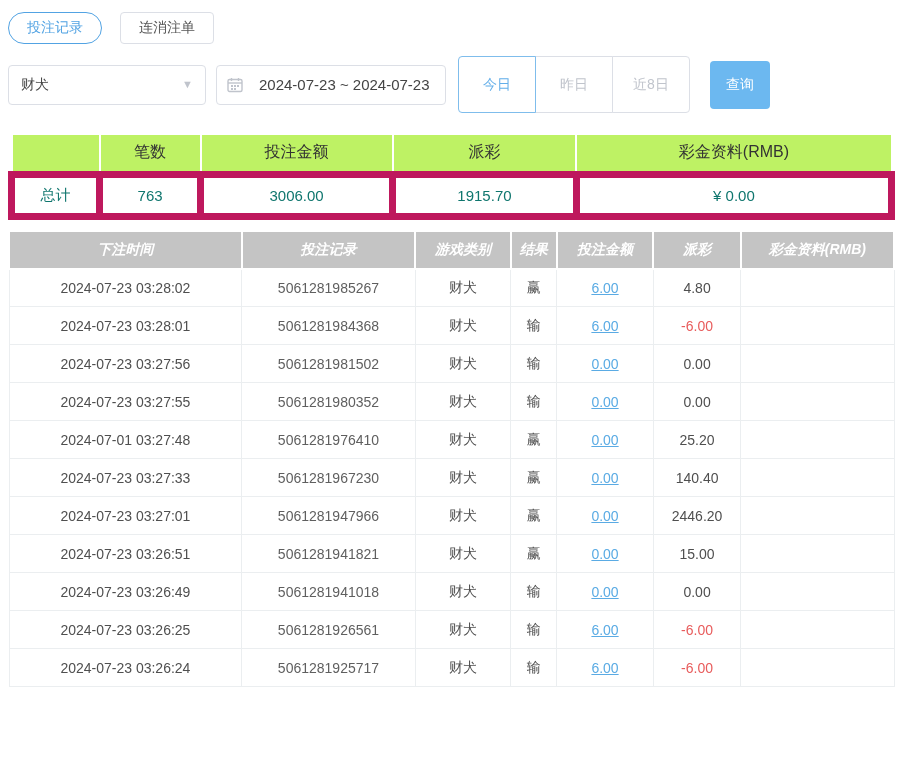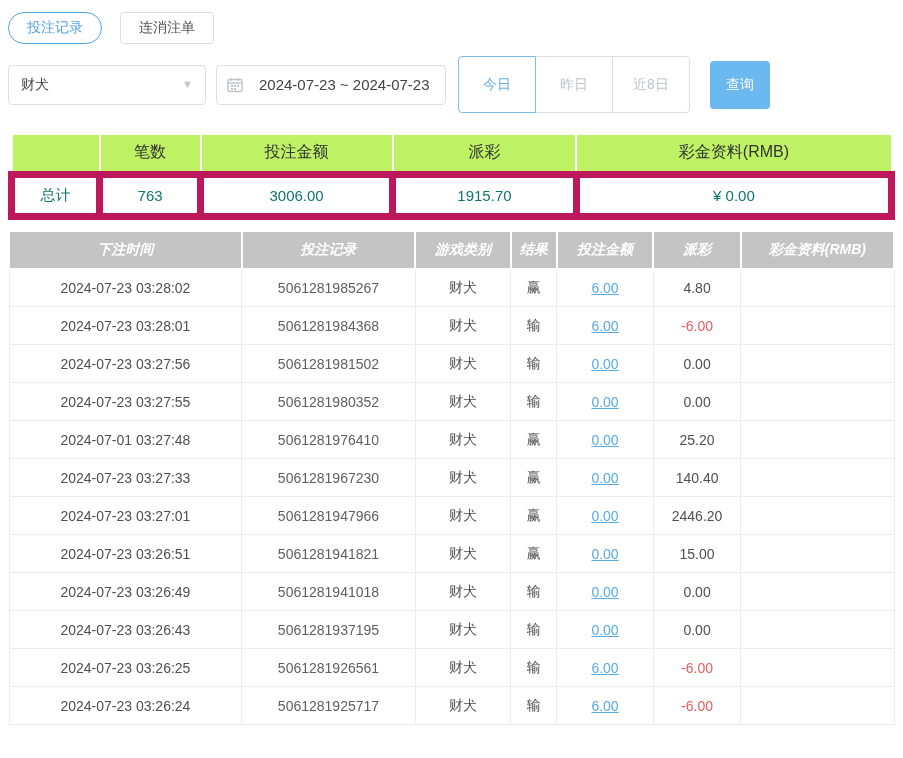--- a/index.html
+++ b/index.html
@@ -246,29 +246,20 @@
         <tr>
       <td>2024-07-23 03:26:49</td>
       <td class="order">5061281941018</td>
       <td>财犬</td>
       <td>输</td>
       <td><a class="bet-link">0.00</a></td>
       <td>0.00</td>
       <td></td>
     </tr>
         <tr>
-      <td>2024-07-23 03:26:43</td>
-      <td class="order">5061281937195</td>
-      <td>财犬</td>
-      <td>输</td>
-      <td><a class="bet-link">0.00</a></td>
-      <td>0.00</td>
-      <td></td>
-    </tr>
-        <tr>
       <td>2024-07-23 03:26:25</td>
       <td class="order">5061281926561</td>
       <td>财犬</td>
       <td>输</td>
       <td><a class="bet-link">6.00</a></td>
       <td class="negative">-6.00</td>
       <td></td>
     </tr>
         <tr>
       <td>2024-07-23 03:26:24</td>

